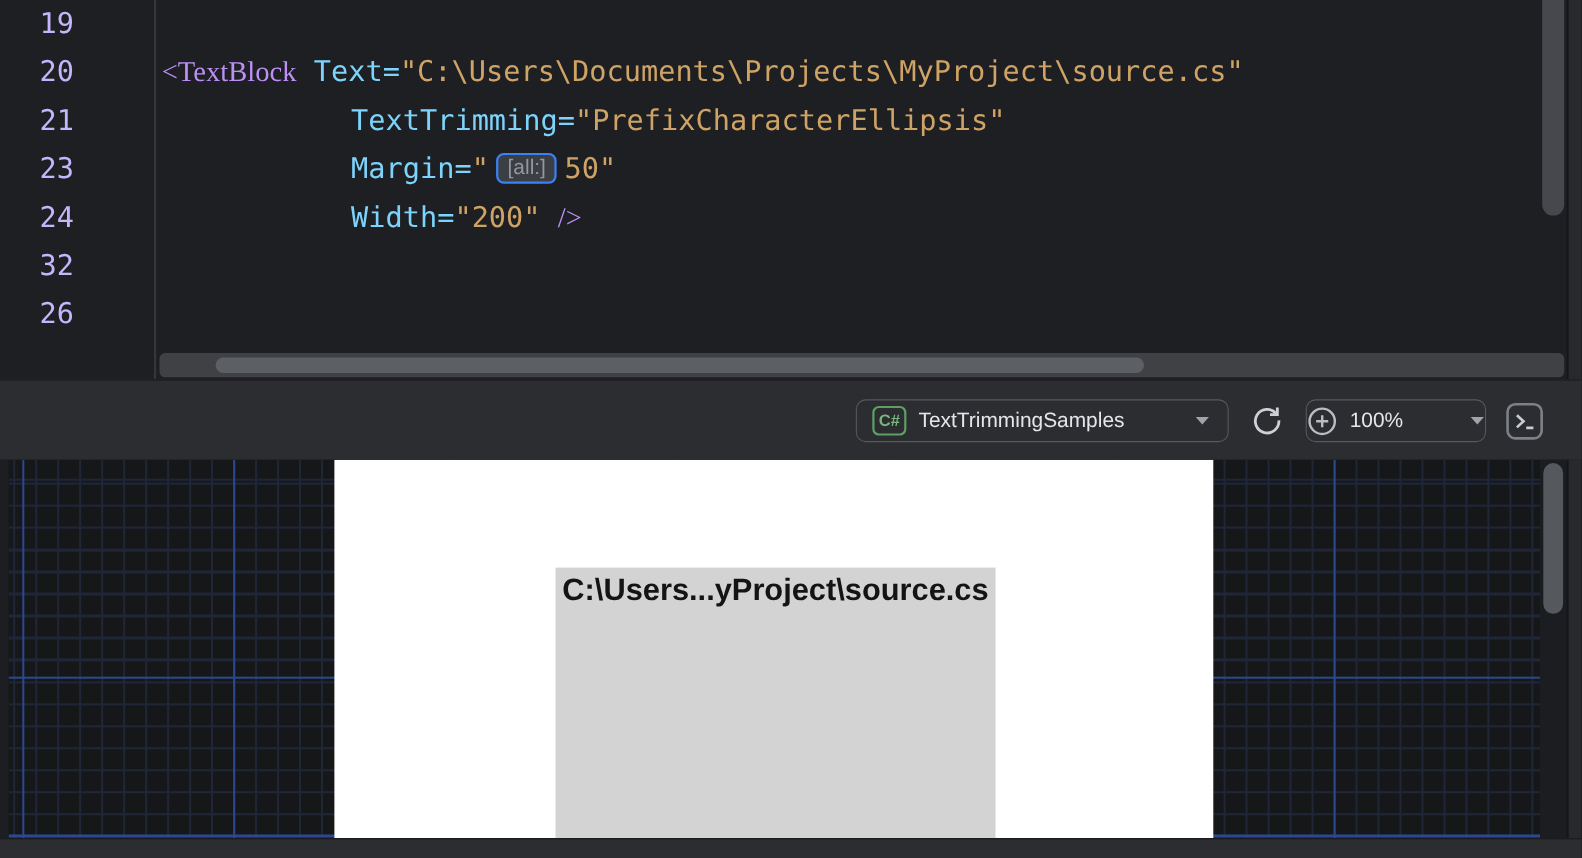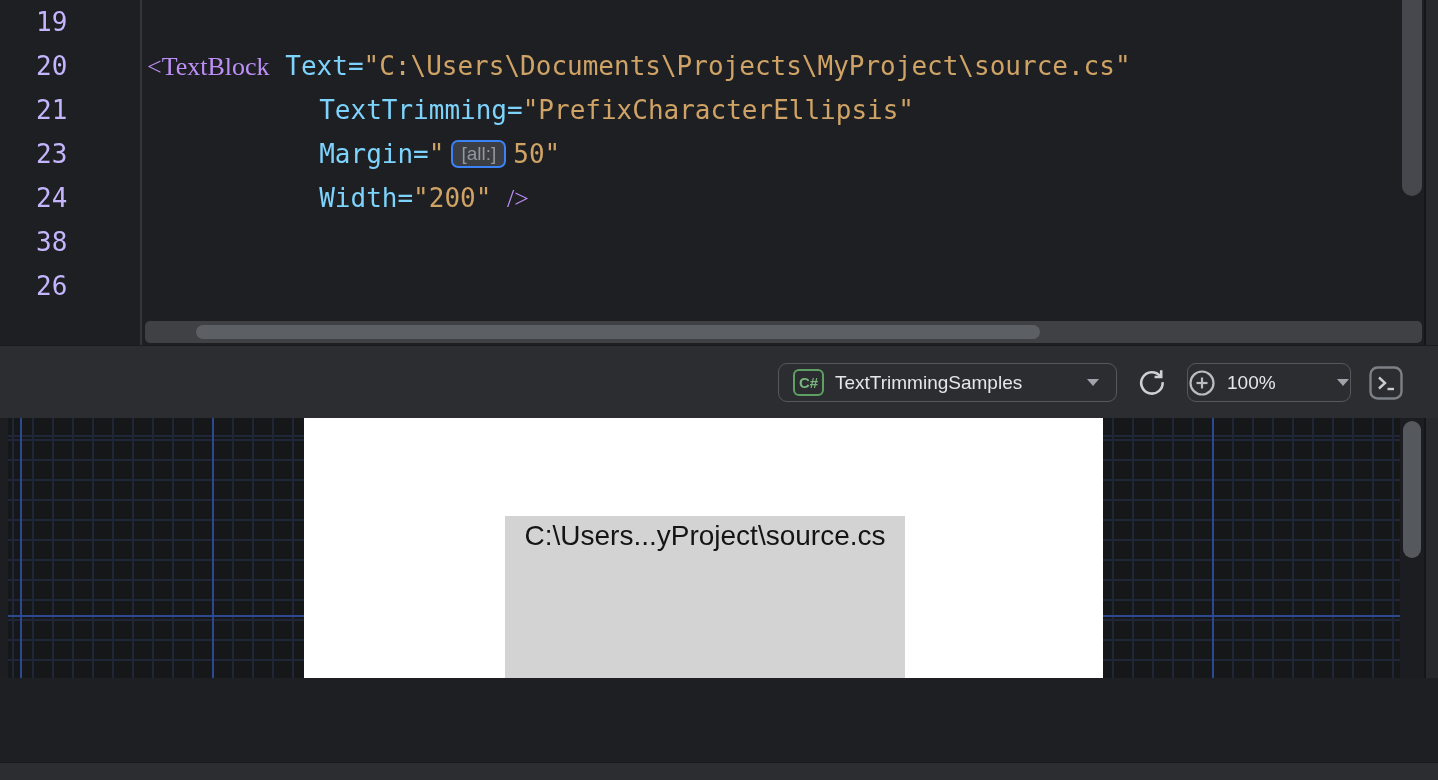--- a/index.html
+++ b/index.html
@@ -47,22 +47,22 @@
   #csharp-badge { width: 31px; height: 27px; border: 2px solid #5f9f63; border-radius: 6px;
                   color: #7ab47e; font-size: 15px; font-weight: bold; display: flex;
                   align-items: center; justify-content: center; margin-right: 11px; flex: none; }
   .chev { margin-left: auto; flex: none; display: block; }
   #refresh-btn { position: absolute; left: 1134px; top: 20px; width: 36px; height: 34px;
                  display: flex; align-items: center; justify-content: center; cursor: pointer; }
   #terminal-btn { position: absolute; left: 1369px; top: 20px; width: 34px; height: 34px; cursor: pointer; }
   #zoom-plus-icon { margin-right: 11px; flex: none; display: block; }
 
   
-  #preview-region { position: absolute; left: 0; top: 418px; width: 1438px; height: 260px;
-                    background: #161719; overflow: hidden; }
+  #preview-region { position: absolute; left: 0; top: 418px; width: 1438px; height: 344px;
+                    background: #161719; overflow: hidden; font-weight: bold; }
   #preview-left-strip { position: absolute; left: 0; top: 0; width: 8px; height: 344px; background: #1d1e21; }
   #design-grid { position: absolute; left: 8px; top: 0; width: 1392px; height: 344px;
     background-color: #161719;
     background-image:
       repeating-linear-gradient(90deg, #2b4890 0 2px, transparent 2px 200px),
       repeating-linear-gradient(0deg,  #2b4890 0 2px, transparent 2px 200px),
       repeating-linear-gradient(90deg, #1f2638 0 2px, transparent 2px 20px),
       repeating-linear-gradient(0deg,  #1f2638 0 2px, transparent 2px 20px);
     background-position: 204px 0, 0 199px, 4px 0, 0 19px;
   }
@@ -84,21 +84,21 @@
 <div id="app">
 
   <div id="editor-region">
     <div id="gutter-sep"></div>
     <div id="code-lines">
         <div class="line"><span class="ln">19</span><span class="code"></span></div>
         <div class="line"><span class="ln">20</span><span class="code"><span class="t-tag">&lt;TextBlock</span><span class="t-plain"> </span><span class="t-attr">Text=</span><span class="t-str">"C:\Users\Documents\Projects\MyProject\source.cs"</span></span></div>
         <div class="line"><span class="ln">21</span><span class="code"><span class="t-plain">           </span><span class="t-attr">TextTrimming=</span><span class="t-str">"PrefixCharacterEllipsis"</span></span></div>
         <div class="line"><span class="ln">23</span><span class="code"><span class="t-plain">           </span><span class="t-attr">Margin=</span><span class="t-str">"</span><span class="chip hint-chip">[all:]</span><span class="t-str">50"</span></span></div>
         <div class="line"><span class="ln">24</span><span class="code"><span class="t-plain">           </span><span class="t-attr">Width=</span><span class="t-str">"200"</span><span class="t-plain"> </span><span class="t-tag">/&gt;</span></span></div>
-        <div class="line"><span class="ln">38</span><span class="code"></span></div>
+        <div class="line"><span class="ln">32</span><span class="code"></span></div>
         <div class="line"><span class="ln">26</span><span class="code"></span></div>
       </div>
     <div id="editor-hscroll-track">
       <div id="editor-hscroll-thumb"></div>
     </div>
     <div id="editor-vscroll-thumb"></div>
     <div class="right-strip"></div>
   </div>
 
   <div id="toolbar">

